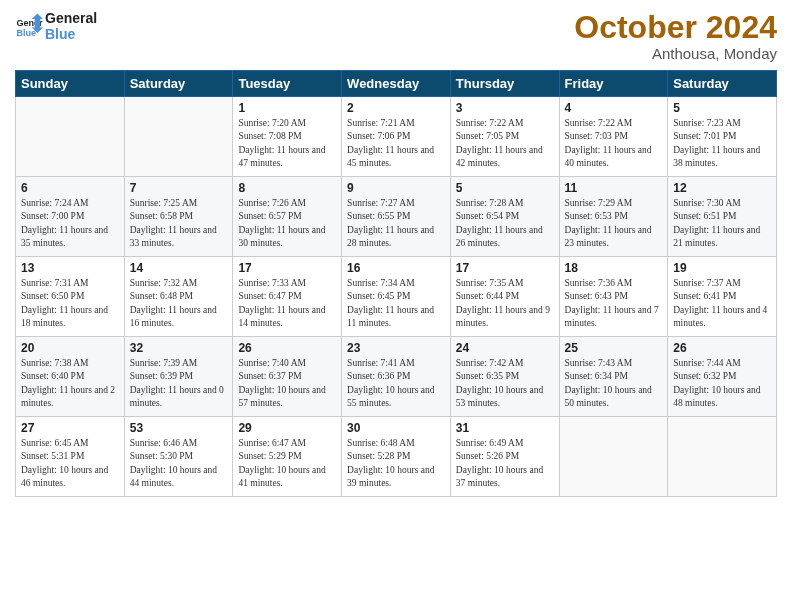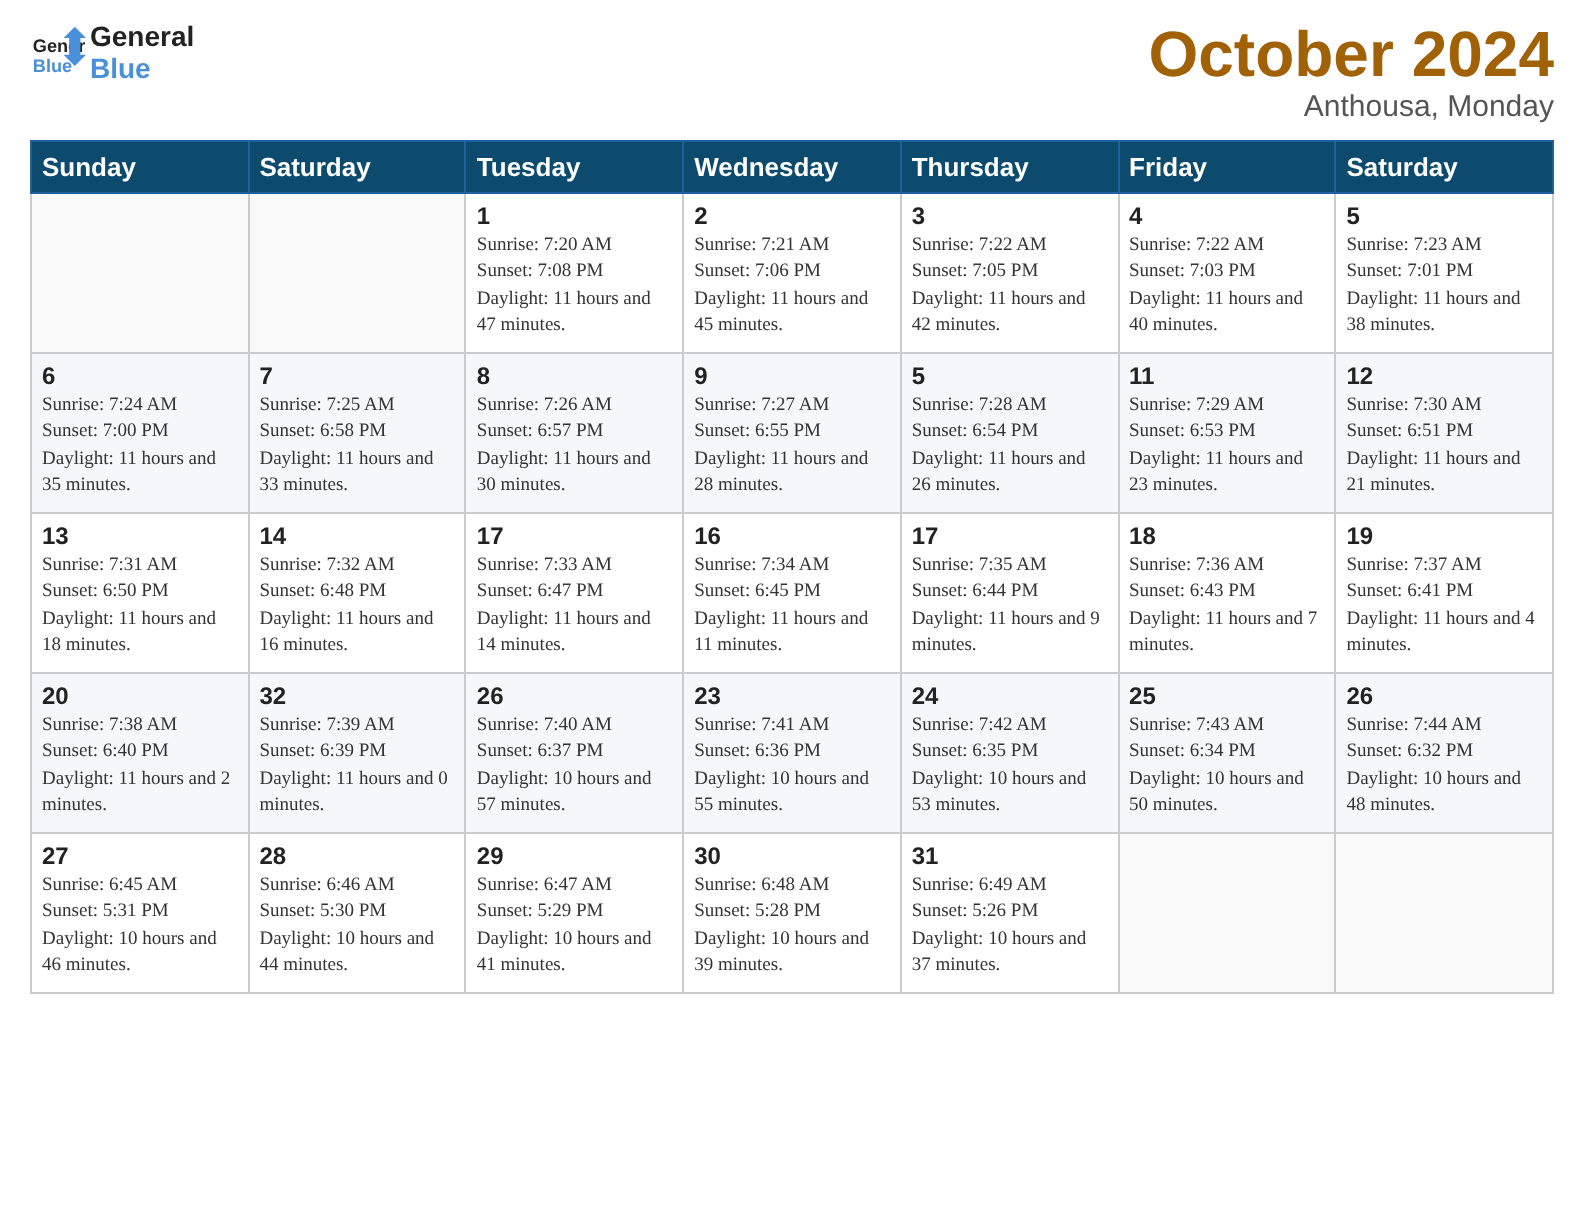--- a/index.html
+++ b/index.html
@@ -234,21 +234,21 @@
             <span class="day-num">26</span>
             <div class="day-info">Sunrise: 7:44 AM<br>Sunset: 6:32 PM<br>Daylight: 10 hours and 48 minutes.</div>
           </td>
         </tr>
         <tr>
           <td>
             <span class="day-num">27</span>
             <div class="day-info">Sunrise: 6:45 AM<br>Sunset: 5:31 PM<br>Daylight: 10 hours and 46 minutes.</div>
           </td>
           <td>
-            <span class="day-num">28</span>
+            <span class="day-num">53</span>
             <div class="day-info">Sunrise: 6:46 AM<br>Sunset: 5:30 PM<br>Daylight: 10 hours and 44 minutes.</div>
           </td>
           <td>
             <span class="day-num">29</span>
             <div class="day-info">Sunrise: 6:47 AM<br>Sunset: 5:29 PM<br>Daylight: 10 hours and 41 minutes.</div>
           </td>
           <td>
             <span class="day-num">30</span>
             <div class="day-info">Sunrise: 6:48 AM<br>Sunset: 5:28 PM<br>Daylight: 10 hours and 39 minutes.</div>
           </td>

